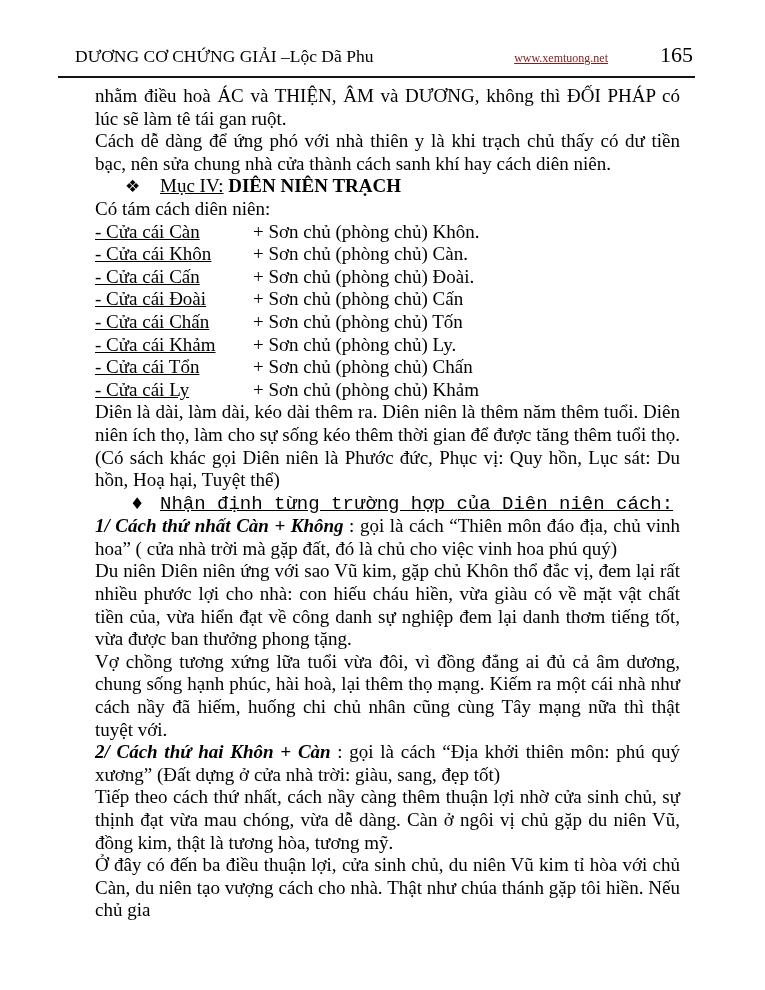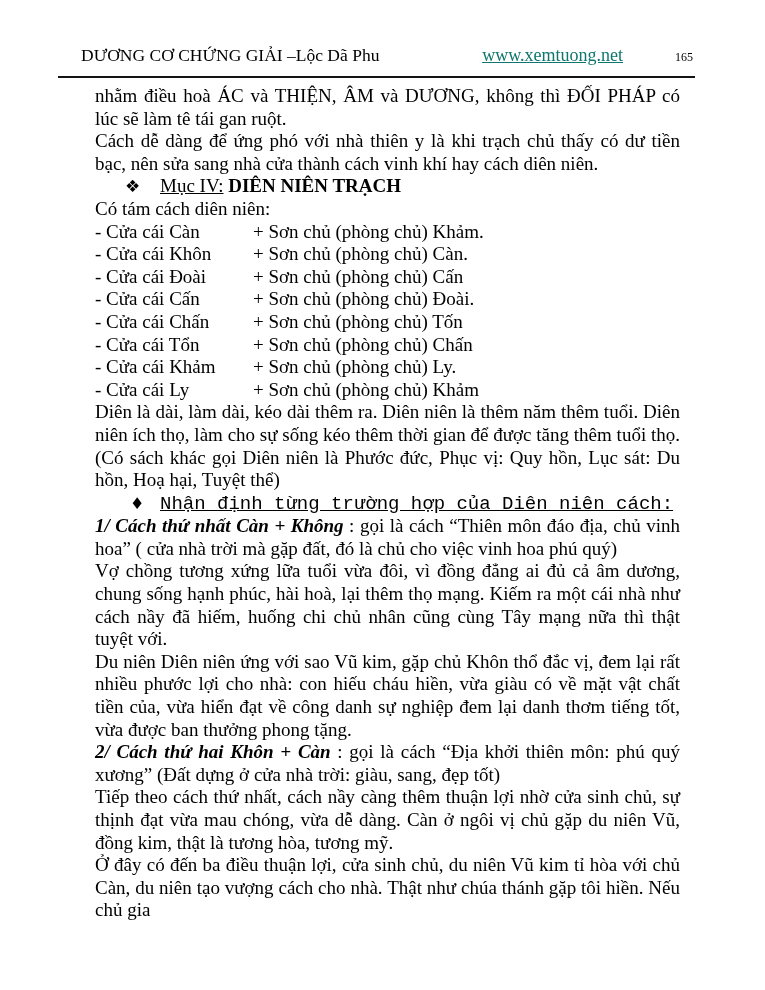--- a/index.html
+++ b/index.html
@@ -3,28 +3,28 @@
 <meta charset="utf-8">
 <style>
   * { margin:0; padding:0; box-sizing:border-box; }
   html, body { background:#ffffff; }
   .page {
     position:relative; width:765px; height:990px; background:#ffffff;
     color:#000; font-family:"Liberation Serif", serif; overflow:hidden;
   }
   
   .header {
-    position:absolute; left:81px; right:72px; top:44px;
+    position:absolute; left:75px; right:72px; top:44px;
     display:flex; align-items:baseline; font-size:17.5px; line-height:22px;
     white-space:nowrap;
   }
   .h-title { flex:0 0 auto; }
   .h-spacer { flex:1 1 auto; }
-  .h-link { color:#0f766e; text-decoration:underline; font-size:18px; cursor:pointer; }
-  .h-page { margin-left:52px; font-size:12px; }
+  .h-link { color:#7f1d1d; text-decoration:underline; font-size:12px; cursor:pointer; }
+  .h-page { margin-left:52px; font-size:22px; }
   .rule {
     position:absolute; left:58px; right:70px; top:76px;
     border-top:2px solid #141414;
   }
   
   .bodytext {
     position:absolute; left:95px; right:85px; top:85px;
     font-size:19px; line-height:22.6px; text-align:justify;
   }
   .bodytext p { margin:0; }
@@ -38,80 +38,80 @@
   .sec-title { font-weight:bold; }
   
   .sub-heading { text-align:left; white-space:nowrap; }
   .sub-bullet {
     display:inline-block; margin-left:35px; width:30px;
     font-family:"DejaVu Sans", sans-serif; font-size:16px;
   }
   .sub-label { text-decoration:underline;font-family:Liberation Mono, monospace; }
   
   .lrow { text-align:left; }
-  .lcol-door { display:inline-block; width:158px; }
+  .lcol-door { display:inline-block; width:158px;text-decoration:underline; }
   .ital { font-style:italic;font-weight:bold; }
 </style>
 </head>
 <body>
 
 <div class="page">
 
   <div class="header">
     <span class="h-title">DƯƠNG CƠ CHỨNG GIẢI –Lộc Dã Phu</span>
     <span class="h-spacer"></span>
     <a class="h-link">www.xemtuong.net</a>
     <span class="h-page">165</span>
   </div>
   <div class="rule"></div>
 
   <div class="bodytext">
 
     <p>nhằm điều hoà ÁC và THIỆN, ÂM và DƯƠNG, không thì ĐỐI PHÁP có lúc sẽ làm tê tái gan ruột.</p>
-    <p>Cách dễ dàng để ứng phó với nhà thiên y là khi trạch chủ thấy có dư tiền bạc, nên sửa sang nhà cửa thành cách vinh khí hay cách diên niên.</p>
+    <p>Cách dễ dàng để ứng phó với nhà thiên y là khi trạch chủ thấy có dư tiền bạc, nên sửa chung nhà cửa thành cách sanh khí hay cách diên niên.</p>
 
     <div class="sec-heading">
       <span class="sec-bullet">❖</span><span class="sec-label">Mục IV:</span><span> </span><span class="sec-title">DIÊN NIÊN TRẠCH</span>
     </div>
 
     <p>Có tám cách diên niên:</p>
 
     <div class="lrow">
-      <span class="lcol-door">- Cửa cái Càn</span><span>+ Sơn chủ (phòng chủ) Khảm.</span>
+      <span class="lcol-door">- Cửa cái Càn</span><span>+ Sơn chủ (phòng chủ) Khôn.</span>
     </div>
     <div class="lrow">
       <span class="lcol-door">- Cửa cái Khôn</span><span>+ Sơn chủ (phòng chủ) Càn.</span>
     </div>
     <div class="lrow">
-      <span class="lcol-door">- Cửa cái Đoài</span><span>+ Sơn chủ (phòng chủ) Cấn</span>
+      <span class="lcol-door">- Cửa cái Cấn</span><span>+ Sơn chủ (phòng chủ) Đoài.</span>
     </div>
     <div class="lrow">
-      <span class="lcol-door">- Cửa cái Cấn</span><span>+ Sơn chủ (phòng chủ) Đoài.</span>
+      <span class="lcol-door">- Cửa cái Đoài</span><span>+ Sơn chủ (phòng chủ) Cấn</span>
     </div>
     <div class="lrow">
       <span class="lcol-door">- Cửa cái Chấn</span><span>+ Sơn chủ (phòng chủ) Tốn</span>
     </div>
     <div class="lrow">
-      <span class="lcol-door">- Cửa cái Tổn</span><span>+ Sơn chủ (phòng chủ) Chấn</span>
+      <span class="lcol-door">- Cửa cái Khảm</span><span>+ Sơn chủ (phòng chủ) Ly.</span>
     </div>
     <div class="lrow">
-      <span class="lcol-door">- Cửa cái Khảm</span><span>+ Sơn chủ (phòng chủ) Ly.</span>
+      <span class="lcol-door">- Cửa cái Tổn</span><span>+ Sơn chủ (phòng chủ) Chấn</span>
     </div>
     <div class="lrow">
       <span class="lcol-door">- Cửa cái Ly</span><span>+ Sơn chủ (phòng chủ) Khảm</span>
     </div>
 
     <p>Diên là dài, làm dài, kéo dài thêm ra. Diên niên là thêm năm thêm tuổi. Diên niên ích thọ, làm cho sự sống kéo thêm thời gian để được tăng thêm tuổi thọ. (Có sách khác gọi Diên niên là Phước đức, Phục vị: Quy hồn, Lục sát: Du hồn, Hoạ hại, Tuyệt thể)</p>
 
     <div class="sub-heading">
       <span class="sub-bullet">♦</span><span class="sub-label">Nhận định từng trường hợp của Diên niên cách:</span>
     </div>
 
     <p><i class="ital">1/ Cách thứ nhất Càn + Không</i><span> : gọi là cách “Thiên môn đáo địa, chủ vinh hoa” ( cửa nhà trời mà gặp đất, đó là chủ cho việc vinh hoa phú quý)</span></p>
+    <p>Du niên Diên niên ứng với sao Vũ kim, gặp chủ Khôn thổ đắc vị, đem lại rất nhiều phước lợi cho nhà: con hiếu cháu hiền, vừa giàu có về mặt vật chất tiền của, vừa hiển đạt về công danh sự nghiệp đem lại danh thơm tiếng tốt, vừa được ban thưởng phong tặng.</p>
     <p>Vợ chồng tương xứng lữa tuổi vừa đôi, vì đồng đẳng ai đủ cả âm dương, chung sống hạnh phúc, hài hoà, lại thêm thọ mạng. Kiếm ra một cái nhà như cách nầy đã hiếm, huống chi chủ nhân cũng cùng Tây mạng nữa thì thật tuyệt với.</p>
-    <p>Du niên Diên niên ứng với sao Vũ kim, gặp chủ Khôn thổ đắc vị, đem lại rất nhiều phước lợi cho nhà: con hiếu cháu hiền, vừa giàu có về mặt vật chất tiền của, vừa hiển đạt về công danh sự nghiệp đem lại danh thơm tiếng tốt, vừa được ban thưởng phong tặng.</p>
 
     <p><i class="ital">2/ Cách thứ hai Khôn + Càn</i><span> : gọi là cách “Địa khởi thiên môn: phú quý xương” (Đất dựng ở cửa nhà trời: giàu, sang, đẹp tốt)</span></p>
     <p>Tiếp theo cách thứ nhất, cách nầy càng thêm thuận lợi nhờ cửa sinh chủ, sự thịnh đạt vừa mau chóng, vừa dễ dàng. Càn ở ngôi vị chủ gặp du niên Vũ, đồng kim, thật là tương hòa, tương mỹ.</p>
     <p>Ở đây có đến ba điều thuận lợi, cửa sinh chủ, du niên Vũ kim tỉ hòa với chủ Càn, du niên tạo vượng cách cho nhà. Thật như chúa thánh gặp tôi hiền. Nếu chủ gia</p>
 
   </div>
 </div>
 
 </body></html>

